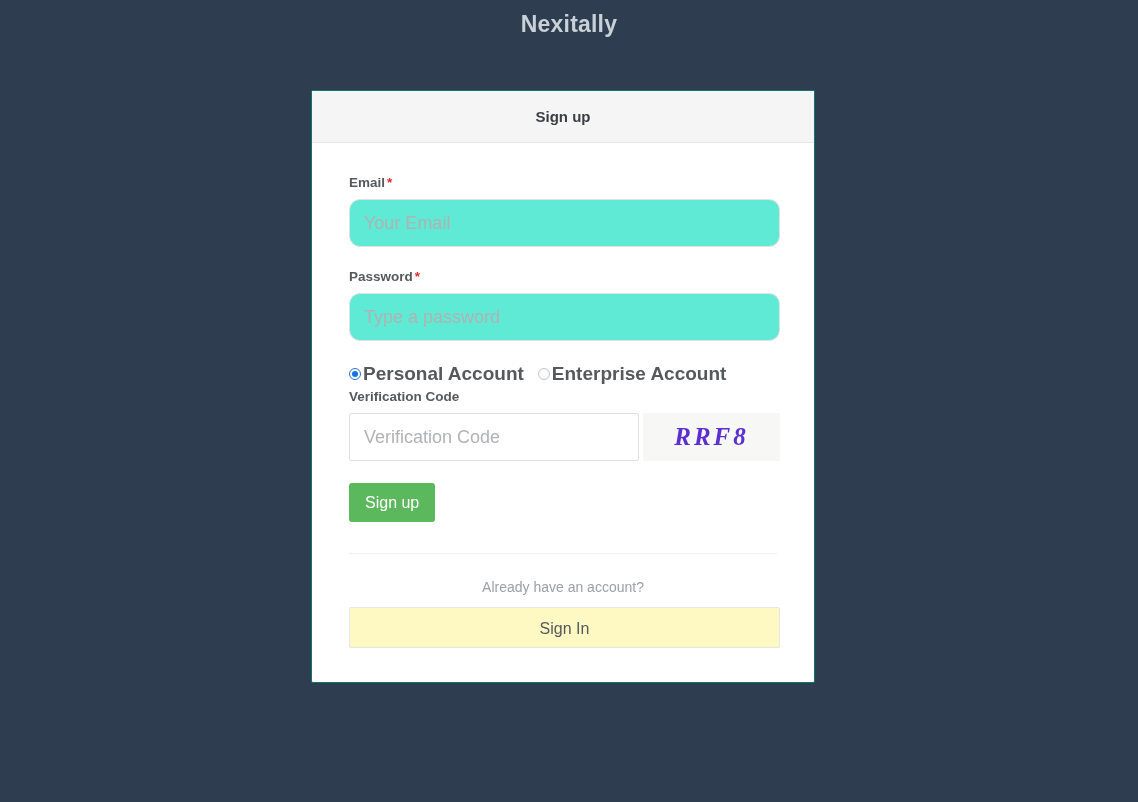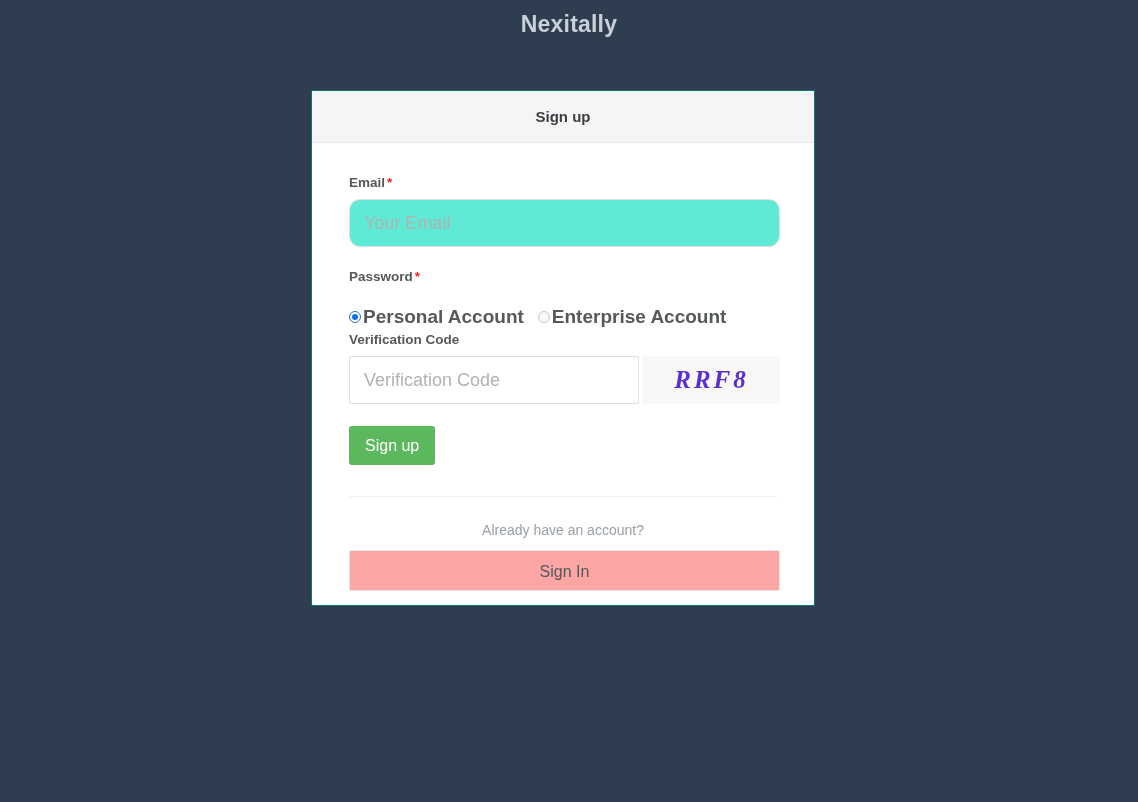--- a/index.html
+++ b/index.html
@@ -48,21 +48,21 @@
     border-bottom: 1px solid #e7e7e7;
     height: 51px;
     line-height: 51px;
     text-align: center;
     font-size: 15px;
     font-weight: bold;
     color: #3a3f44;
   }
 
   .card-body {
-    padding: 32px 37px 14px 37px;
+    padding: 32px 37px 34px 37px;
   }
 
   .field-label {
     font-size: 13.5px;
     font-weight: bold;
     color: #56595c;
     margin-bottom: 9px;
     display: block;
   }
 
@@ -219,21 +219,21 @@
     margin-top: 25px;
     margin-bottom: 12px;
   }
 
   .signin-button {
     display: block;
     box-sizing: border-box;
     width: 431px;
     height: 41px;
     line-height: 39px;
-    background: #fca5a5;
+    background: #fef9c3;
     border: 1px solid #e6e6e6;
     border-radius: 2px;
     color: #55595c;
     font-size: 16px;
     font-family: "Liberation Sans", sans-serif;
     text-align: center;
     cursor: pointer;
   }
 </style>
 </head>
@@ -249,20 +249,21 @@
 
     <div class="card-body">
 
       <div class="field-block">
         <label class="field-label"><span>Email</span><span class="req">*</span></label>
         <input class="text-input" type="text" placeholder="Your Email" style="">
       </div>
 
       <div class="field-block">
         <label class="field-label"><span>Password</span><span class="req">*</span></label>
+        <input class="text-input" type="text" placeholder="Type a password" style="">
       </div>
 
       <div class="account-types">
         <span class="radio-opt">
           <span class="radio-dot on"></span><span class="radio-label">Personal Account</span>
         </span>
         <span class="radio-opt">
           <span class="radio-dot off"></span><span class="radio-label">Enterprise Account</span>
         </span>
       </div>

